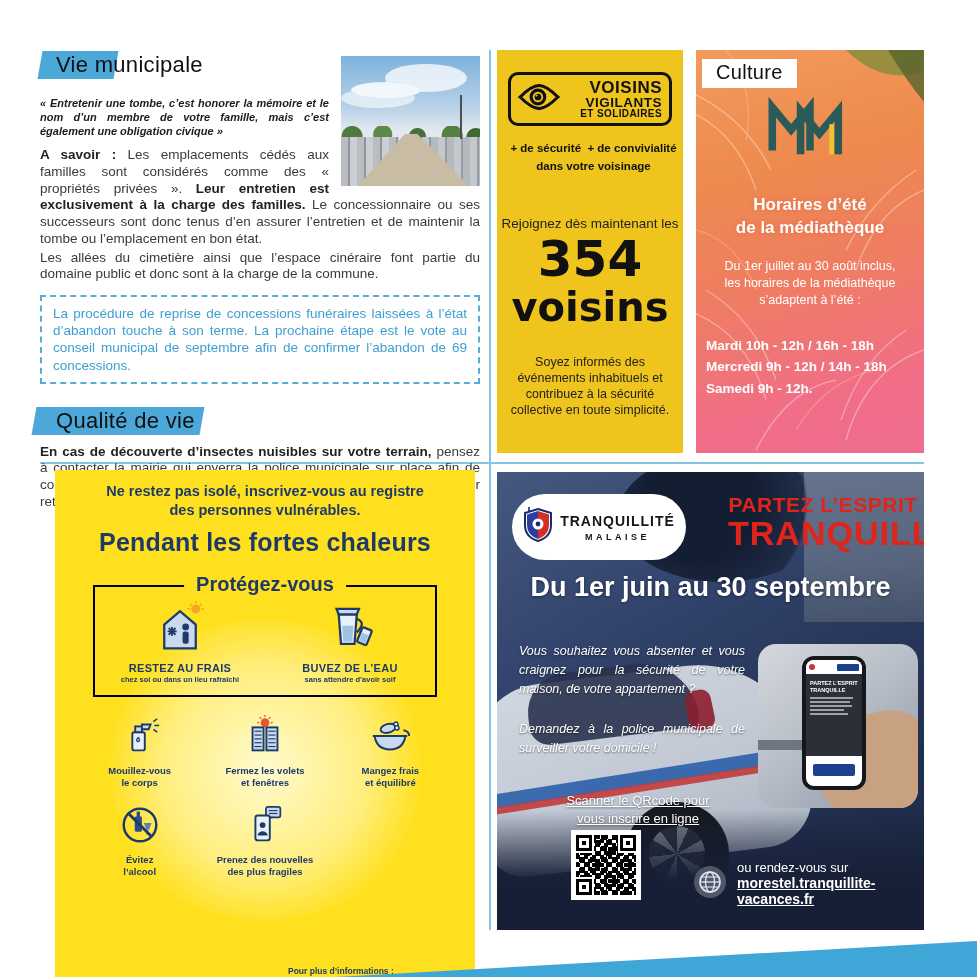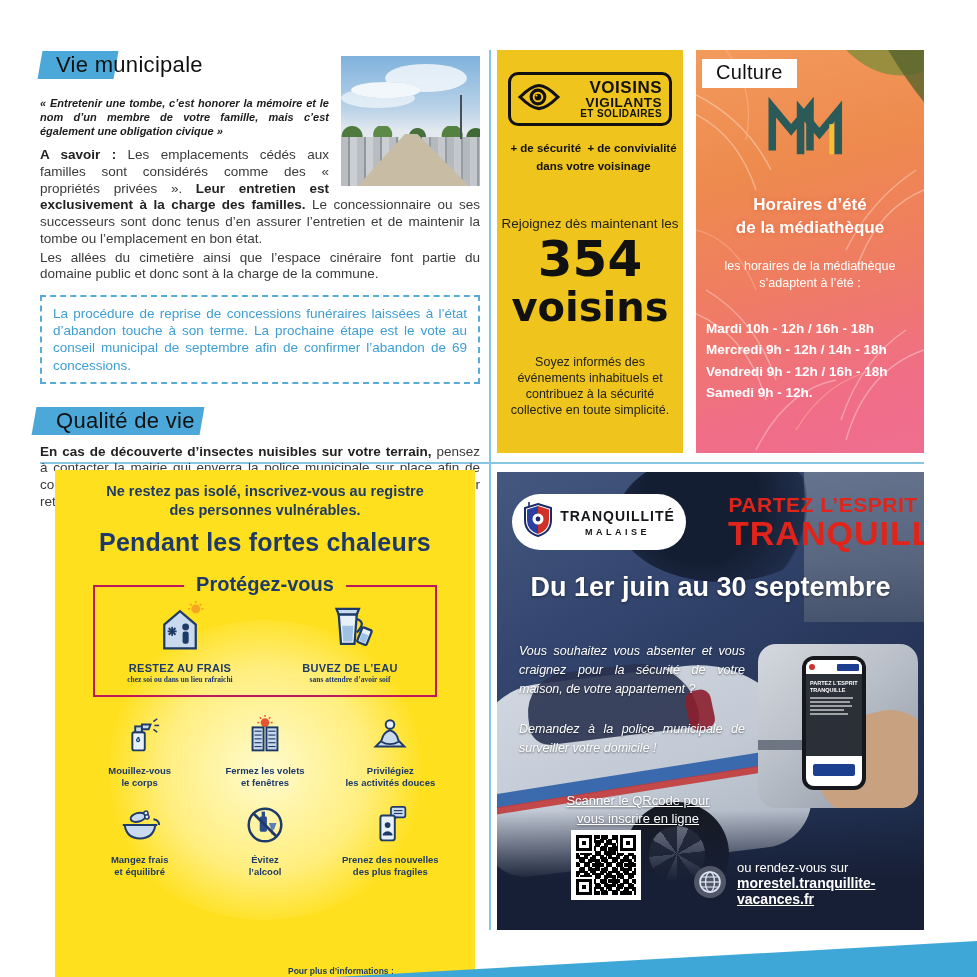--- a/index.html
+++ b/index.html
@@ -79,27 +79,27 @@
 
   
   .canicule { position:absolute; left:55px; top:470px; width:420px; height:559px; background:#ffe01e;
               color:#1e3a68; text-align:center; overflow:hidden; }
   .canicule::before { content:""; position:absolute; left:50%; top:150px; width:340px; height:300px;
                       transform:translateX(-50%); border-radius:50%;
                       background:radial-gradient(circle, rgba(255,252,215,.95) 0%, rgba(255,248,190,.6) 45%, rgba(255,224,30,0) 70%); }
   .canicule > * { position:relative; }
   .can-top { padding-top:12px; font-size:14.5px; font-weight:bold; line-height:1.3; }
   .can-title { margin-top:8px; font-size:25px; font-weight:800; letter-spacing:.2px; }
-  .protect-box { margin:28px auto 0; width:344px; height:112px; border:2px solid #be185d; position:relative;
+  .protect-box { margin:28px auto 0; width:344px; height:112px; border:2px solid #000000; position:relative;
                  display:flex; align-items:flex-start; padding-top:14px; }
   .protect-title { position:absolute; top:-14px; left:50%; transform:translateX(-50%);
                    background:#fff8cf; padding:0 12px; font-size:20px; font-weight:800; white-space:nowrap; }
   .protect-item { width:50%; }
   .protect-item .lbl { margin-top:3px; font-size:11px; font-weight:800; letter-spacing:.3px; }
-  .protect-item .sub { font-size:7.5px; font-weight:bold; margin-top:1px;font-family:Liberation Serif, serif; }
+  .protect-item .sub { font-size:7.5px; font-weight:bold; margin-top:1px; }
   .tips-grid { margin-top:16px; display:grid; grid-template-columns:1fr 1fr 1fr; row-gap:14px; padding:0 22px; }
   .tip .tl { font-size:9.5px; font-weight:bold; line-height:1.25; margin-top:2px; }
   .can-em { position:absolute; left:104px; bottom:16px; text-align:right; font-size:11px; font-weight:800; line-height:1.25; }
   .can-info { position:absolute; left:233px; bottom:20px; text-align:left; font-size:8.5px; font-weight:bold; line-height:1.35; }
   .can-info .ghost-link { margin-top:5px; width:118px; height:4px; background:rgba(30,58,104,.22); border-radius:2px; }
 
   
   .tranq { position:absolute; left:497px; top:472px; width:427px; height:458px; overflow:hidden; color:#fff;
            background:linear-gradient(150deg,#45587f 0%, #33456e 30%, #253457 60%, #1a2742 100%); }
   .tq-tree { position:absolute; left:120px; top:-20px; width:210px; height:130px; border-radius:50%;
@@ -117,21 +117,21 @@
                   transform:rotate(-9deg); opacity:.9; }
   .car-stripe-r { position:absolute; left:-10px; top:314px; width:290px; height:7px; background:#c23a3a;
                   transform:rotate(-9deg); opacity:.9; }
   .car-wheel { position:absolute; left:128px; top:330px; width:104px; height:104px; border-radius:50%;
                background:#161a22; }
   .car-wheel::after { content:""; position:absolute; left:24px; top:24px; width:56px; height:56px; border-radius:50%;
                       background:repeating-conic-gradient(#7b8390 0 24deg, #2a2f3a 24deg 60deg); }
   .car-light { position:absolute; left:190px; top:218px; width:26px; height:40px; background:#8c1f2f;
                border-radius:10px; transform:rotate(-12deg); opacity:.9; }
 
-  .tq-pill { position:absolute; left:15px; top:22px; width:174px; height:56px; background:#fff; border-radius:33px;
+  .tq-pill { position:absolute; left:15px; top:22px; width:174px; height:66px; background:#fff; border-radius:33px;
              display:flex; align-items:center; justify-content:center; gap:7px; color:#15161a; }
   .tq-pill .tline1 { font-size:14px; font-weight:800; letter-spacing:1px; }
   .tq-pill .tline2 { font-size:9px; font-weight:bold; letter-spacing:3.5px; margin-top:3px; text-align:center; }
   .tq-stencil { position:absolute; right:6px; top:22px; width:190px; text-align:center; color:#e0241a;
                 font-weight:900; line-height:1.05; text-transform:uppercase;
                 font-family:"Liberation Sans", sans-serif; }
   .tq-stencil .s1 { font-size:21px; letter-spacing:.5px; }
   .tq-stencil .s2 { font-size:34px; letter-spacing:1px; }
   .tq-dates { position:absolute; left:0; top:100px; width:100%; text-align:center; font-size:27px; font-weight:bold;
               text-shadow:0 1px 3px rgba(0,0,0,.45); }
@@ -263,27 +263,27 @@
         <polyline points="10,60 10,14 30,38 50,14 50,60" fill="none" stroke="#2a5b59" stroke-width="8"></polyline>
         <polyline points="40,64 40,18 60,42 80,18 80,64" fill="none" stroke="#2a5b59" stroke-width="8"></polyline>
         <line x1="73" y1="32" x2="73" y2="64" stroke="#f2c330" stroke-width="5"></line>
       </svg>
     </div>
     <div class="cult-title">
       <div>Horaires d’été</div>
       <div>de la médiathèque</div>
     </div>
     <div class="cult-intro">
+      <div>Du 1er juillet au 30 août inclus,</div>
       <div>les horaires de la médiathèque</div>
       <div>s’adaptent à l’été :</div>
     </div>
     <div class="cult-hours">
       <div>Mardi 10h - 12h / 16h - 18h</div>
       <div>Mercredi 9h - 12h / 14h - 18h</div>
-      <div>Vendredi 9h - 12h / 16h - 18h</div>
       <div>Samedi 9h - 12h.</div>
     </div>
   </div>
 
   <div class="canicule icon-navy">
     <div class="can-top">
       <div>Ne restez pas isolé, inscrivez-vous au registre</div>
       <div>des personnes vulnérables.</div>
     </div>
     <div class="can-title">Pendant les fortes chaleurs</div>
@@ -371,30 +371,20 @@
                 <line x1="13" y1="35" x2="20.5" y2="35"></line>
               <line x1="27.5" y1="19" x2="35" y2="19"></line>
                 <line x1="27.5" y1="23" x2="35" y2="23"></line>
                 <line x1="27.5" y1="27" x2="35" y2="27"></line>
                 <line x1="27.5" y1="31" x2="35" y2="31"></line>
                 <line x1="27.5" y1="35" x2="35" y2="35"></line>
             </g>
           </svg>
         </span>
         <div class="tl"><span>Fermez les volets</span><br><span>et fenêtres</span></div>
-      </div>
-      <div class="tip">
-        <span>
-          <svg width="46" height="46" viewBox="0 0 48 48">
-            <circle cx="24" cy="12" r="4.5" fill="#e8f0f9" stroke="#1e3a68" stroke-width="2"></circle>
-            <path d="M24 18 q-7 2 -9 11 l-6 6 h30 l-6 -6 q-2 -9 -9 -11 Z" fill="#c9daee" stroke="#1e3a68" stroke-width="2"></path>
-            <path d="M15 30 q9 5 18 0" fill="none" stroke="#1e3a68" stroke-width="2"></path>
-          </svg>
-        </span>
-        <div class="tl"><span>Privilégiez</span><br><span>les activités douces</span></div>
       </div>
       <div class="tip">
         <span>
           <svg width="46" height="46" viewBox="0 0 48 48">
             <g transform="rotate(-15 22 16)">
                 <ellipse cx="22" cy="16" rx="8" ry="4.5" fill="#c9daee" stroke="#1e3a68" stroke-width="2"></ellipse>
                 <circle cx="31" cy="14" r="2.2" fill="#e8f0f9" stroke="#1e3a68" stroke-width="1.5"></circle>
                 <circle cx="31" cy="18" r="2.2" fill="#e8f0f9" stroke="#1e3a68" stroke-width="1.5"></circle>
               </g>
             <path d="M8 24 H40 Q38 38 24 38 Q10 38 8 24 Z" fill="#c9daee" stroke="#1e3a68" stroke-width="2"></path>

